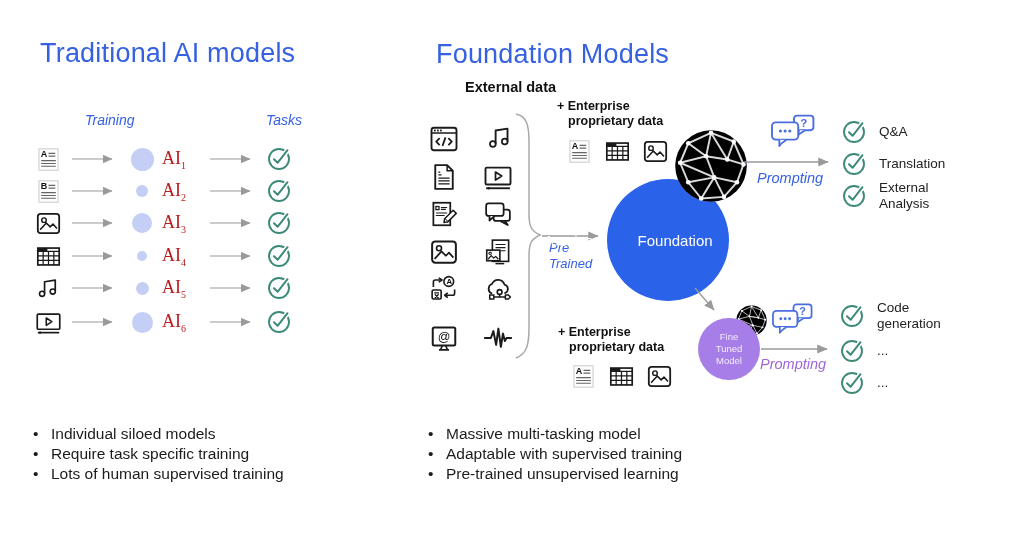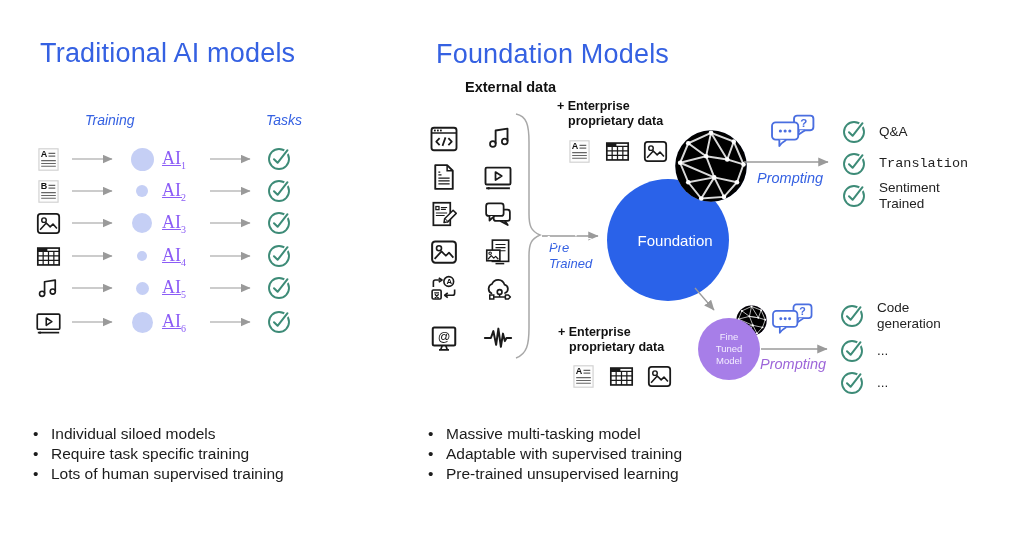--- a/index.html
+++ b/index.html
@@ -12,21 +12,21 @@
   .bold-label{font-weight:bold;font-size:14.5px;color:#111;margin-left:37px;}
   .ent-label{font-weight:bold;font-size:12.5px;line-height:15px;color:#111;}
   .ent-label .l2{display:block;padding-left:11px;}
   
   .trow{position:absolute;left:35px;display:flex;align-items:center;height:28px;}
   .licon{width:27px;height:27px;margin-right:10px;flex:none;}
   .arrow{width:48px;height:10px;margin-right:10px;flex:none;}
   .arrow2{width:48px;height:10px;margin:0 0 0 2px;flex:none;}
   .dot-wrap{width:24px;height:24px;margin-right:8px;display:flex;align-items:center;justify-content:center;flex:none;}
   .dot{border-radius:50%;background:var(--training-circle);}
-  .ailbl{width:46px;font-family:"Liberation Serif",serif;font-size:18px;color:#8b5cf6;flex:none;text-decoration:underline;}
+  .ailbl{width:46px;font-family:"Liberation Serif",serif;font-size:18px;color:#b91c1c;flex:none;}
   .ailbl sub{font-size:10px;}
   .check{width:26px;height:26px;overflow:visible;flex:none;margin-left:8px;}
   
   .bullets{list-style:none;margin:0;padding:0;font-size:15.5px;line-height:20px;color:#1c1c1c;}
   .bullets li{display:flex;}
   .bullets .b{width:18px;flex:none;}
   
   .xicon{width:30px;height:30px;}
   
   .big-circle{border-radius:50%;background:var(--massive-blue);color:#fff;display:flex;
@@ -413,31 +413,31 @@
     <line x1="0" y1="7" x2="84" y2="7" stroke="#9a9a9a" stroke-width="1.3" marker-end="url(#arr)"></line>
   </svg>
   <div class="abs blue-italic" style="left:757px;top:170px;font-size:14.5px;">Prompting</div>
 
   <div class="outrow" style="left:841px;top:119px;">
     <svg class="check">
         <use href="#i-check"></use>
       </svg>
     <span class="outlbl">Q&amp;A</span>
   </div>
-  <div class="outrow" style="left:841px;top:151px;font-family:Liberation Mono, monospace;">
+  <div class="outrow" style="left:841px;top:151px;">
     <svg class="check">
         <use href="#i-check"></use>
       </svg>
     <span class="outlbl">Translation</span>
   </div>
   <div class="outrow" style="left:841px;top:180px;">
     <svg class="check">
         <use href="#i-check"></use>
       </svg>
-    <span class="outlbl w80">Sentiment Trained</span>
+    <span class="outlbl w80">External Analysis</span>
   </div>
 
   <div class="abs ent-label" style="left:558px;top:325px;">
     <span>+ Enterprise</span><span class="l2">proprietary data</span>
   </div>
   <div class="abs" style="left:570px;top:363px;display:flex;gap:11px;">
     <svg width="27" height="27">
         <use href="#i-doc-a"></use>
       </svg>
     <svg width="27" height="27">

